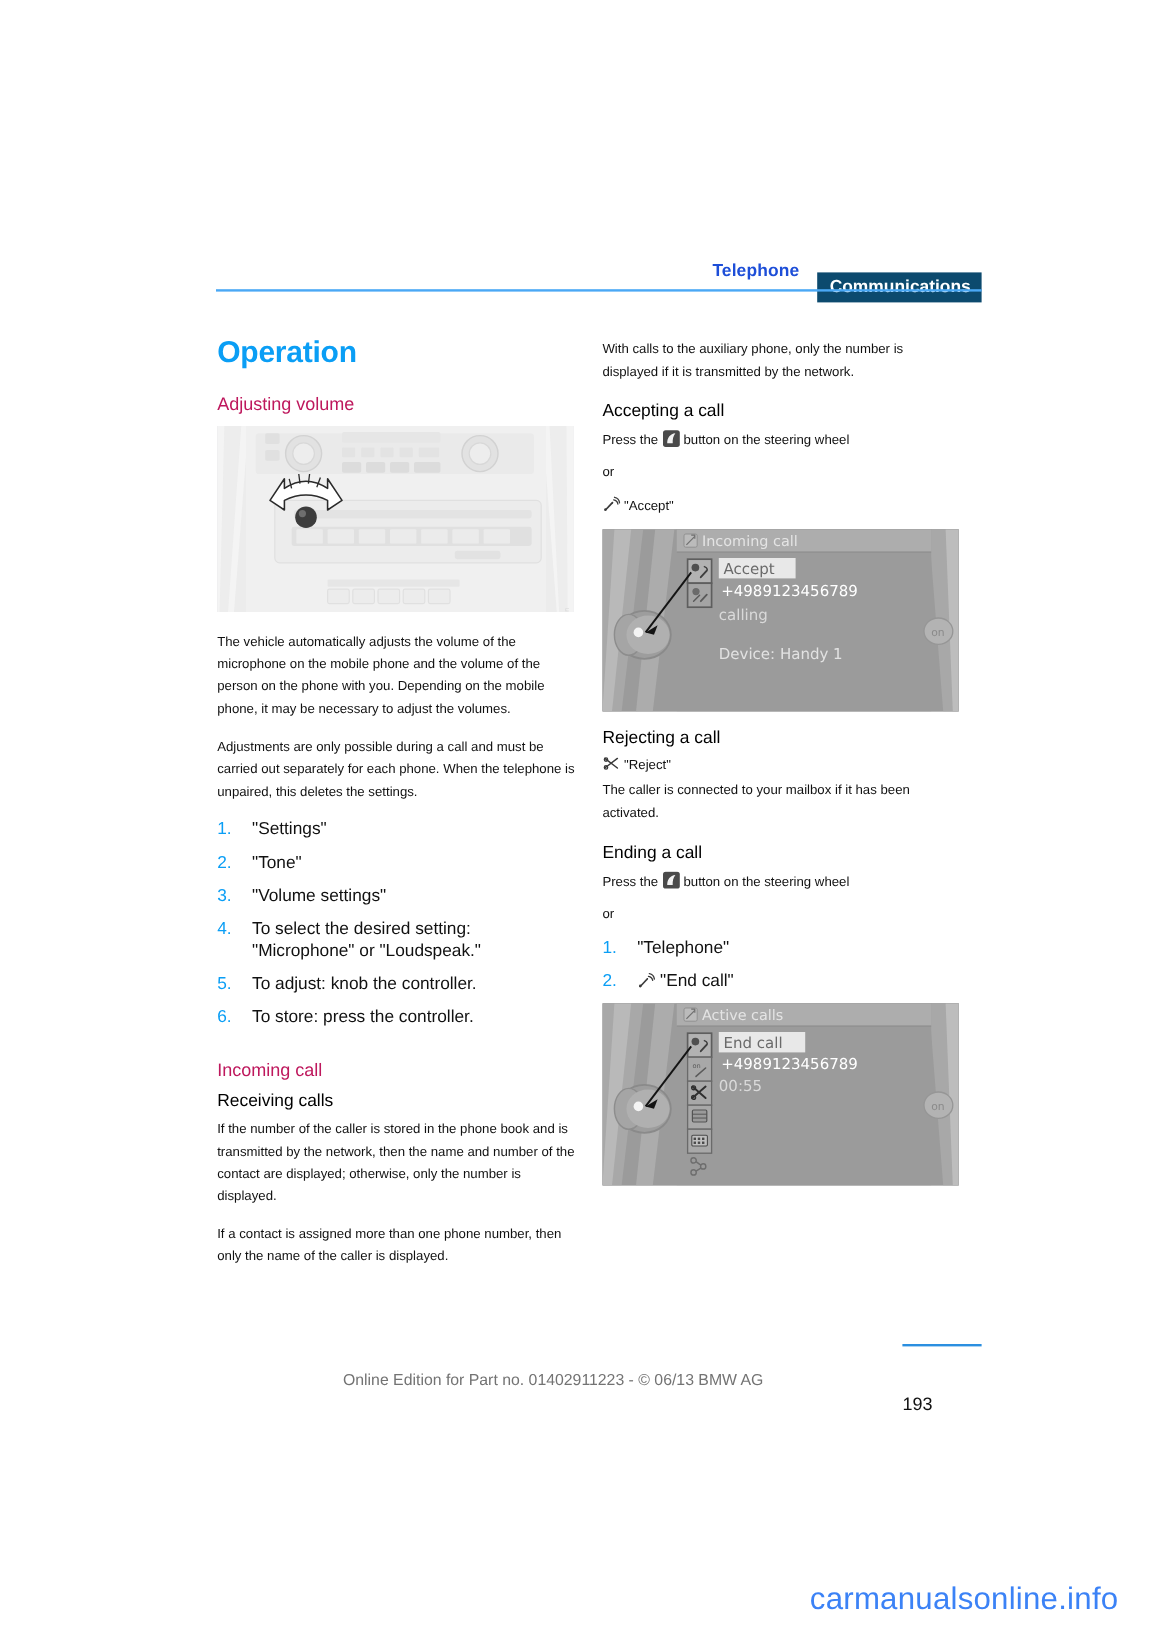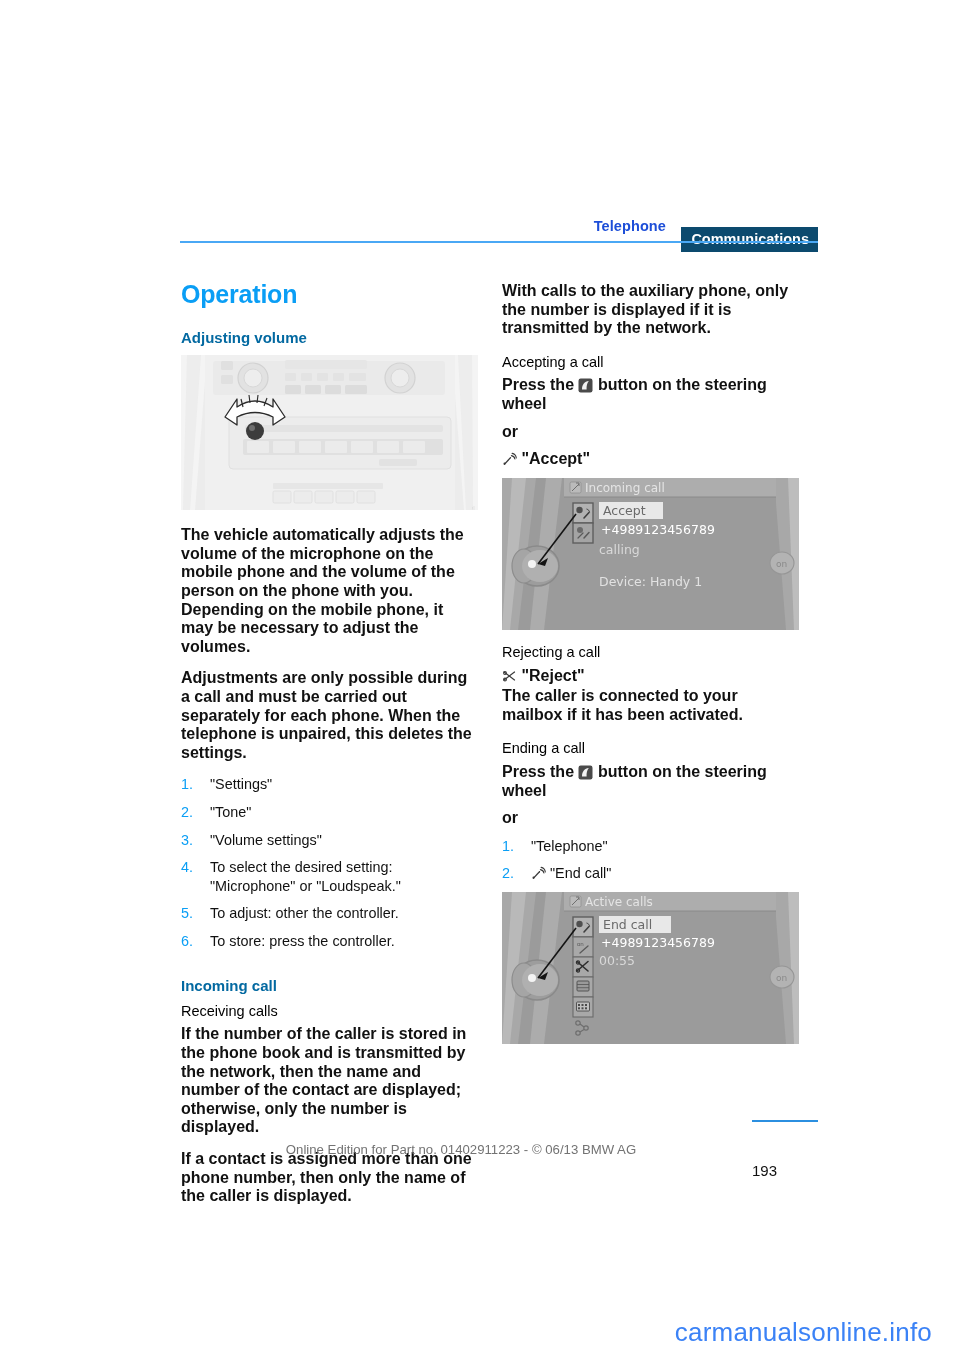--- a/index.html
+++ b/index.html
@@ -78,41 +78,40 @@
   h1.title {
     font-size: 25px;
     font-weight: bold;
     color: #0a9ef5;
     margin: 0 0 22px 0;
     letter-spacing: -.2px;
     line-height: 1;
   }
   h2.sub {
     font-size: 15px;
-    font-weight: bold;
-    color: #0369a1;
+    font-weight: normal;
+    color: #be185d;
     margin: 0 0 9px 0;
     line-height: 1.15;
   }
   h2.sub.spaced { margin-top: 26px; }
   h3.subsub {
     font-size: 14.5px;
     font-weight: normal;
     color: #000000;
     margin: 0 0 6px 0;
     line-height: 1.15;
   }
   h3.subsub.spaced { margin-top: 16px; }
 
   p.para {
-    font-size: 16px;
+    font-size: 11px;
     line-height: 18.6px;
     margin: 0 0 13px 0;
     color: #111;
-    font-weight: bold;
   }
   p.para.tight { margin-bottom: 9px; }
   p.para.nogap { margin-bottom: 2px; }
 
   
   ol.steps {
     list-style: none;
     margin: 0;
     padding: 0;
   }
@@ -313,21 +312,21 @@
         <span class="num">3.</span>
         <span class="ln">"Volume settings"</span>
       </li>
       <li>
         <span class="num">4.</span>
         <span class="ln">To select the desired setting:</span>
         <span class="ln">"Microphone" or "Loudspeak."</span>
       </li>
       <li>
         <span class="num">5.</span>
-        <span class="ln">To adjust: other the controller.</span>
+        <span class="ln">To adjust: knob the controller.</span>
       </li>
       <li>
         <span class="num">6.</span>
         <span class="ln">To store: press the controller.</span>
       </li>
     </ol>
 
     <h2 class="sub spaced">Incoming call</h2>
 
     <h3 class="subsub">Receiving calls</h3>

